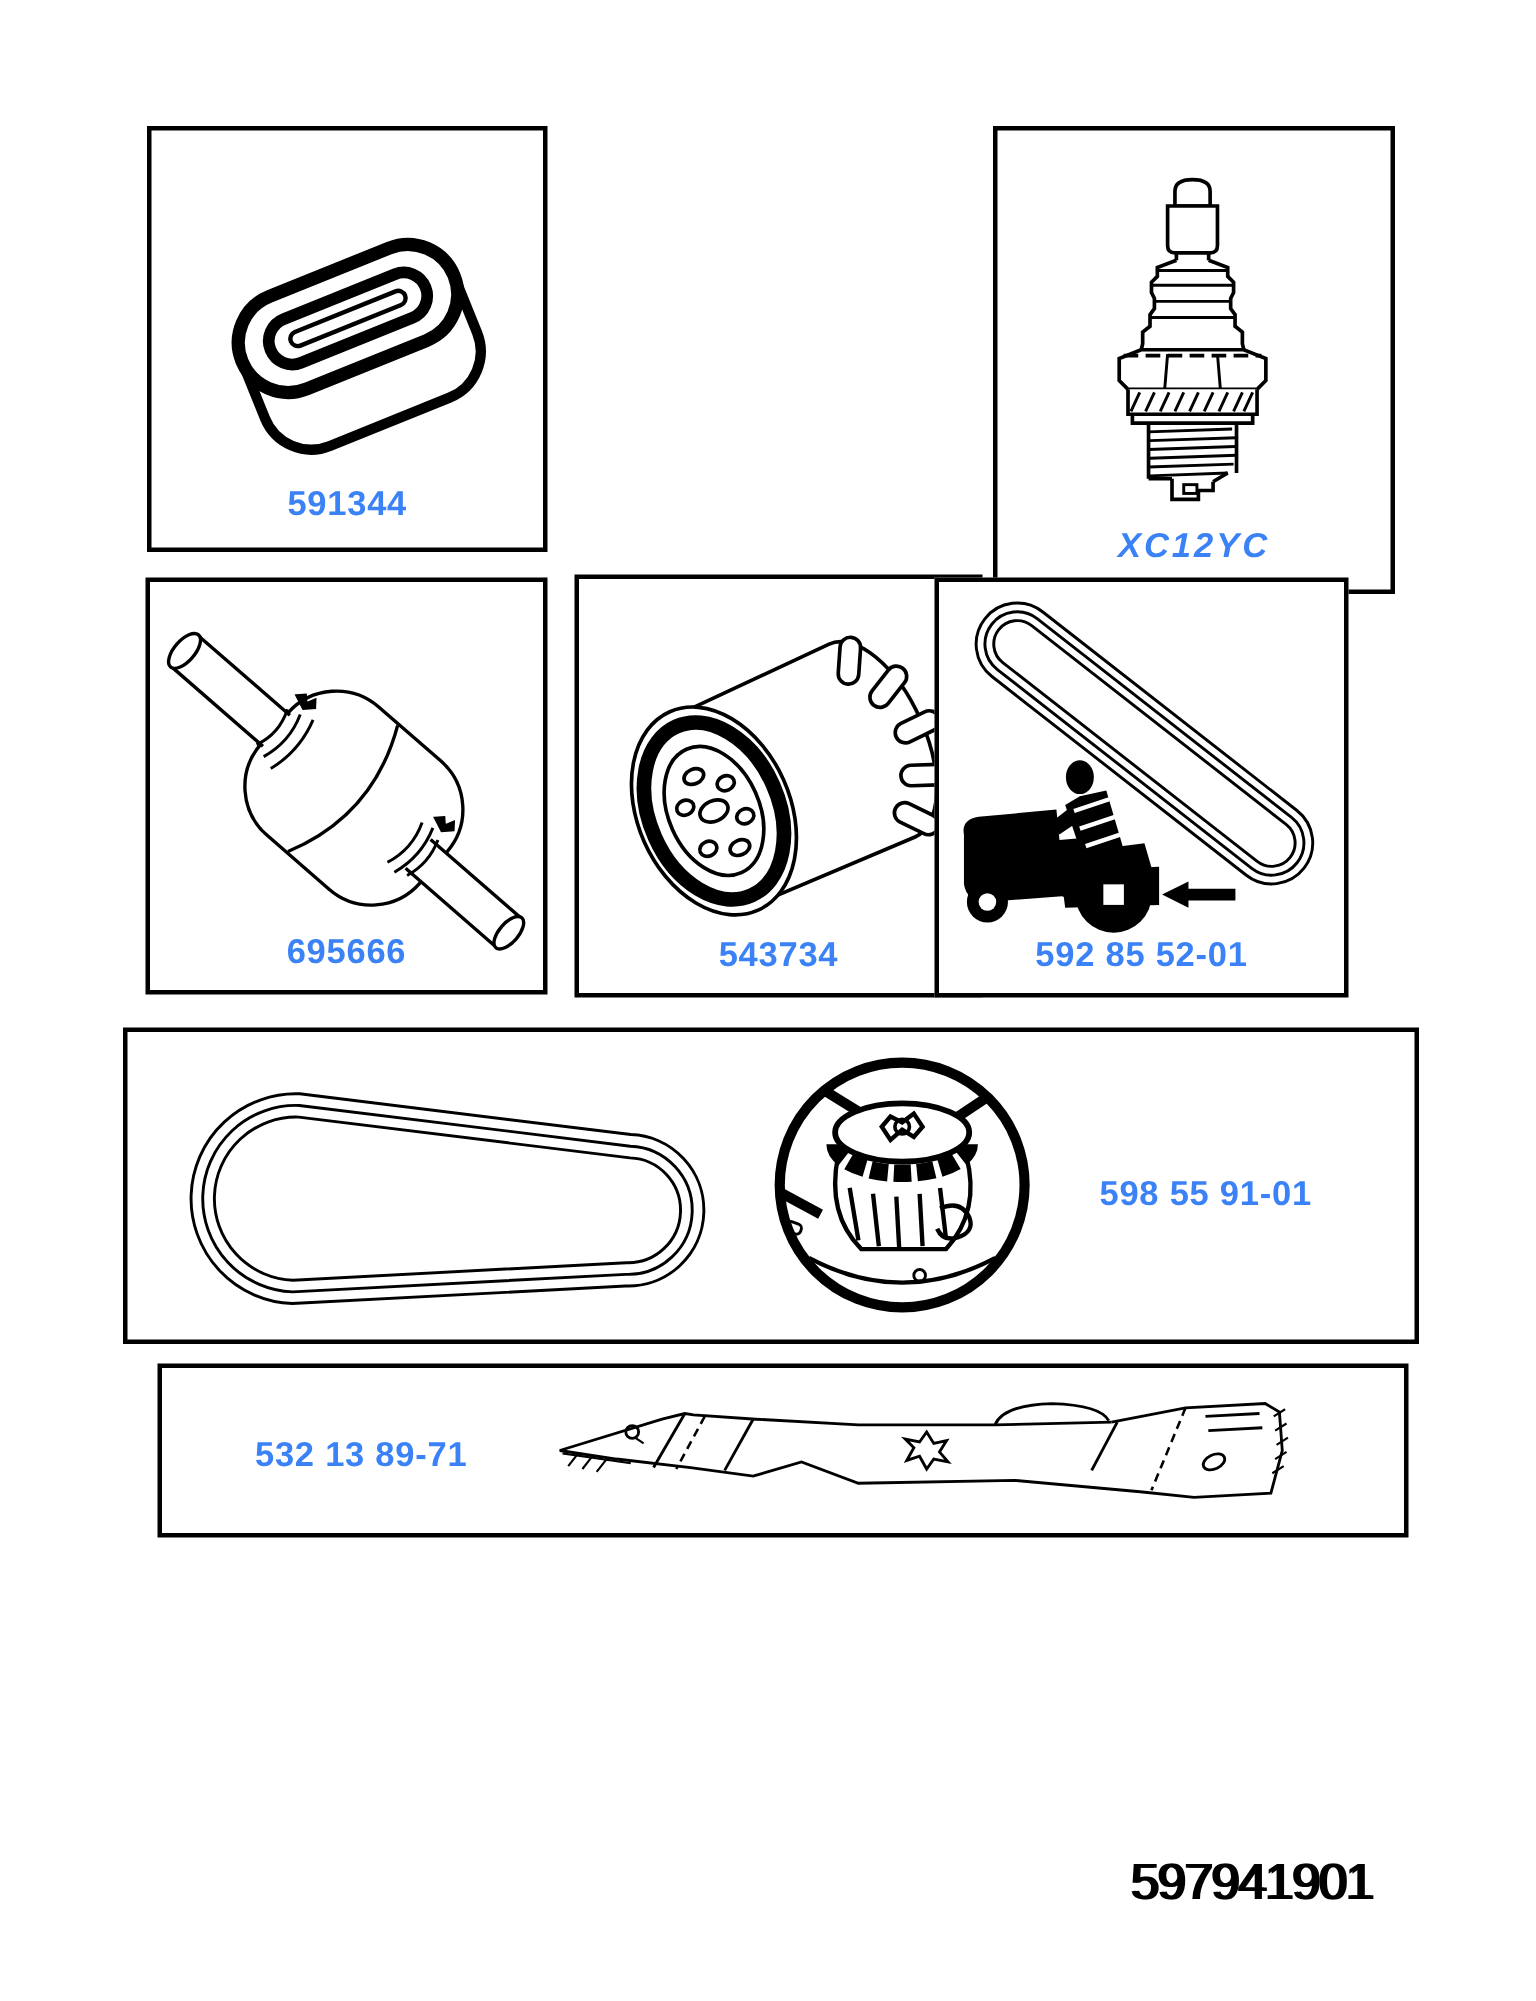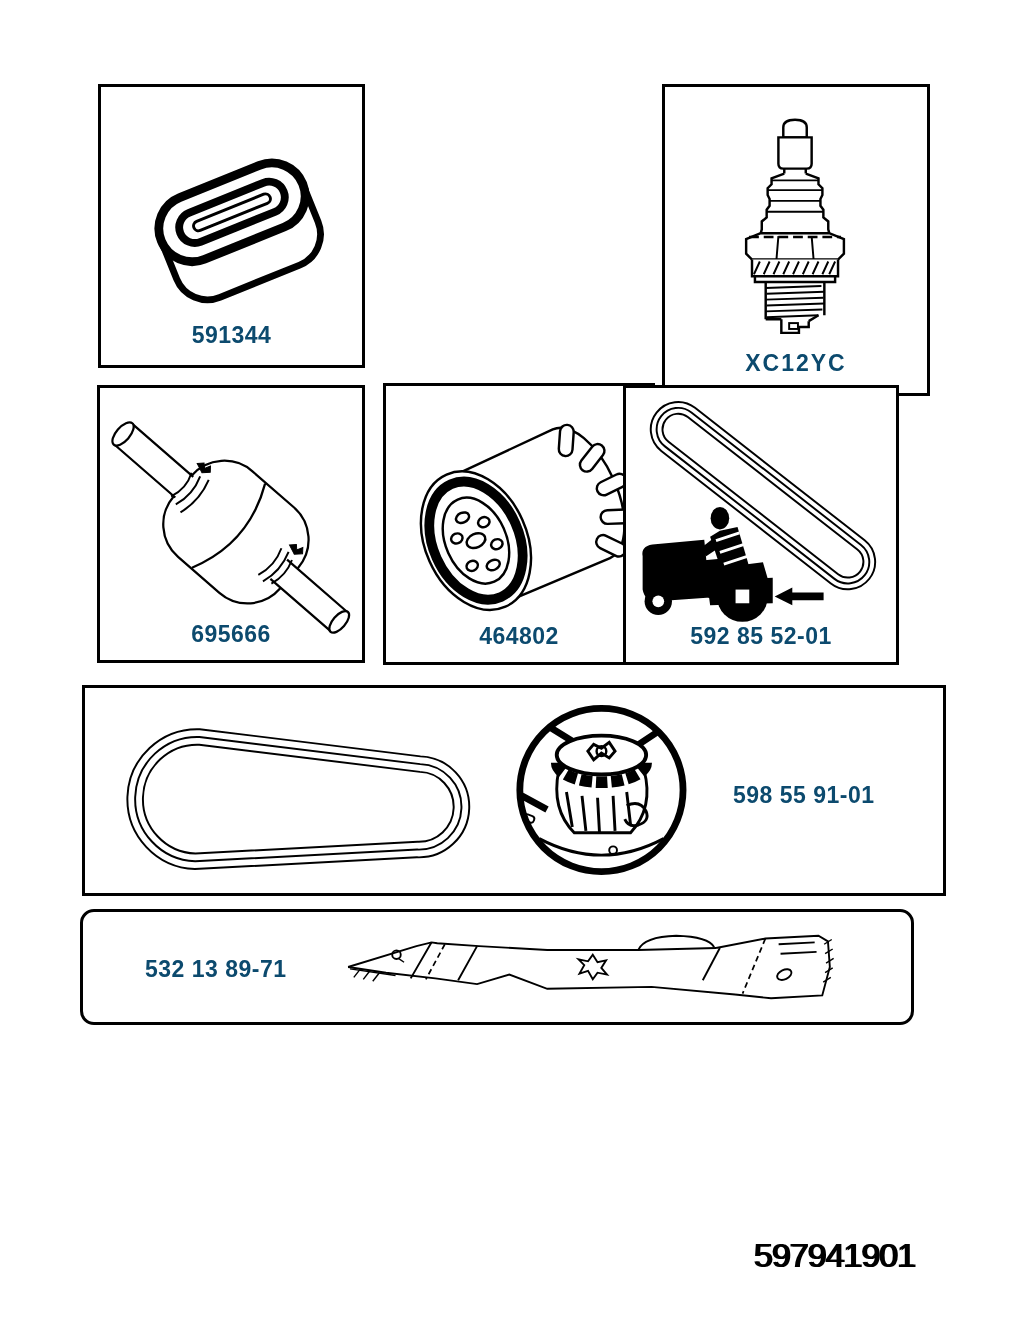--- a/index.html
+++ b/index.html
@@ -6,30 +6,30 @@
   body{
     width:1024px;height:1334px;position:relative;overflow:hidden;
     font-family:"Liberation Sans", sans-serif;color:#000;
   }
   .panel{
     position:absolute;border:3px solid #000;background:#fff;box-sizing:border-box;
   }
   .panel svg{position:absolute;left:0;top:0;width:100%;height:100%;}
   .plabel{
     position:absolute;left:0;right:0;text-align:center;
-    font-weight:bold;font-size:23px;letter-spacing:0.5px;color:#0c4a6e;
+    font-weight:bold;font-size:23px;letter-spacing:0.5px;color:#3b82f6;
   }
   .plabel.free{left:auto;right:auto;text-align:left;}
   #panel-air-filter   {left:98px;  top:84px;  width:267px; height:284px;}
-  #panel-spark-plug   {left:662px; top:84px;  width:268px; height:312px;}
+  #panel-spark-plug   {left:662px; top:84px;  width:268px; height:312px;font-style:italic;}
   #panel-muffler      {left:97px;  top:385px; width:268px; height:278px;padding-left:45px;}
   #panel-oil-filter   {left:383px; top:383px; width:272px; height:282px;}
   #panel-drive-belt   {left:623px; top:385px; width:276px; height:280px;}
   #panel-belt-mandrel {left:82px;  top:685px; width:864px; height:211px;}
-  #panel-blade        {left:80px;  top:909px; width:834px; height:116px;border-radius:14px;}
+  #panel-blade        {left:105px;  top:909px; width:834px; height:116px;}
   #footer-number{
     position:absolute;left:753px;top:1236px;
     font-weight:normal;font-size:34px;letter-spacing:-1px;
     text-shadow:2px 0 0 #000;
   }
   .lbl-bottom16{bottom:16px;}
   .lbl-bottom12{bottom:12px;}
 </style>
 </head>
 <body>
@@ -108,21 +108,21 @@
       <ellipse rx="31" ry="46" stroke-width="2.5"></ellipse>
       <ellipse cx="0" cy="0" rx="10" ry="7" stroke-width="2.5"></ellipse>
       <ellipse cx="-3" cy="-27" rx="7" ry="5" stroke-width="2.5"></ellipse>
       <ellipse cx="15" cy="-14" rx="6" ry="5" stroke-width="2.5"></ellipse>
       <ellipse cx="18" cy="12" rx="6" ry="5" stroke-width="2.5"></ellipse>
       <ellipse cx="6" cy="30" rx="7" ry="5" stroke-width="2.5"></ellipse>
       <ellipse cx="-14" cy="22" rx="6" ry="5" stroke-width="2.5"></ellipse>
       <ellipse cx="-17" cy="-10" rx="6" ry="5" stroke-width="2.5"></ellipse>
     </g>
   </svg>
-  <div class="plabel lbl-bottom12">464802</div>
+  <div class="plabel lbl-bottom12">543734</div>
 </div>
 
 <div class="panel" id="panel-drive-belt">
   <svg viewBox="0 0 276 280">
     <g transform="translate(140,110) rotate(38)" fill="none" stroke="#000" stroke-width="2">
       <rect x="-138" y="-28" width="276" height="56" rx="28"></rect>
       <rect x="-132" y="-22" width="264" height="44" rx="22"></rect>
       <rect x="-126" y="-16" width="252" height="32" rx="16"></rect>
     </g>
     <g fill="#000">

